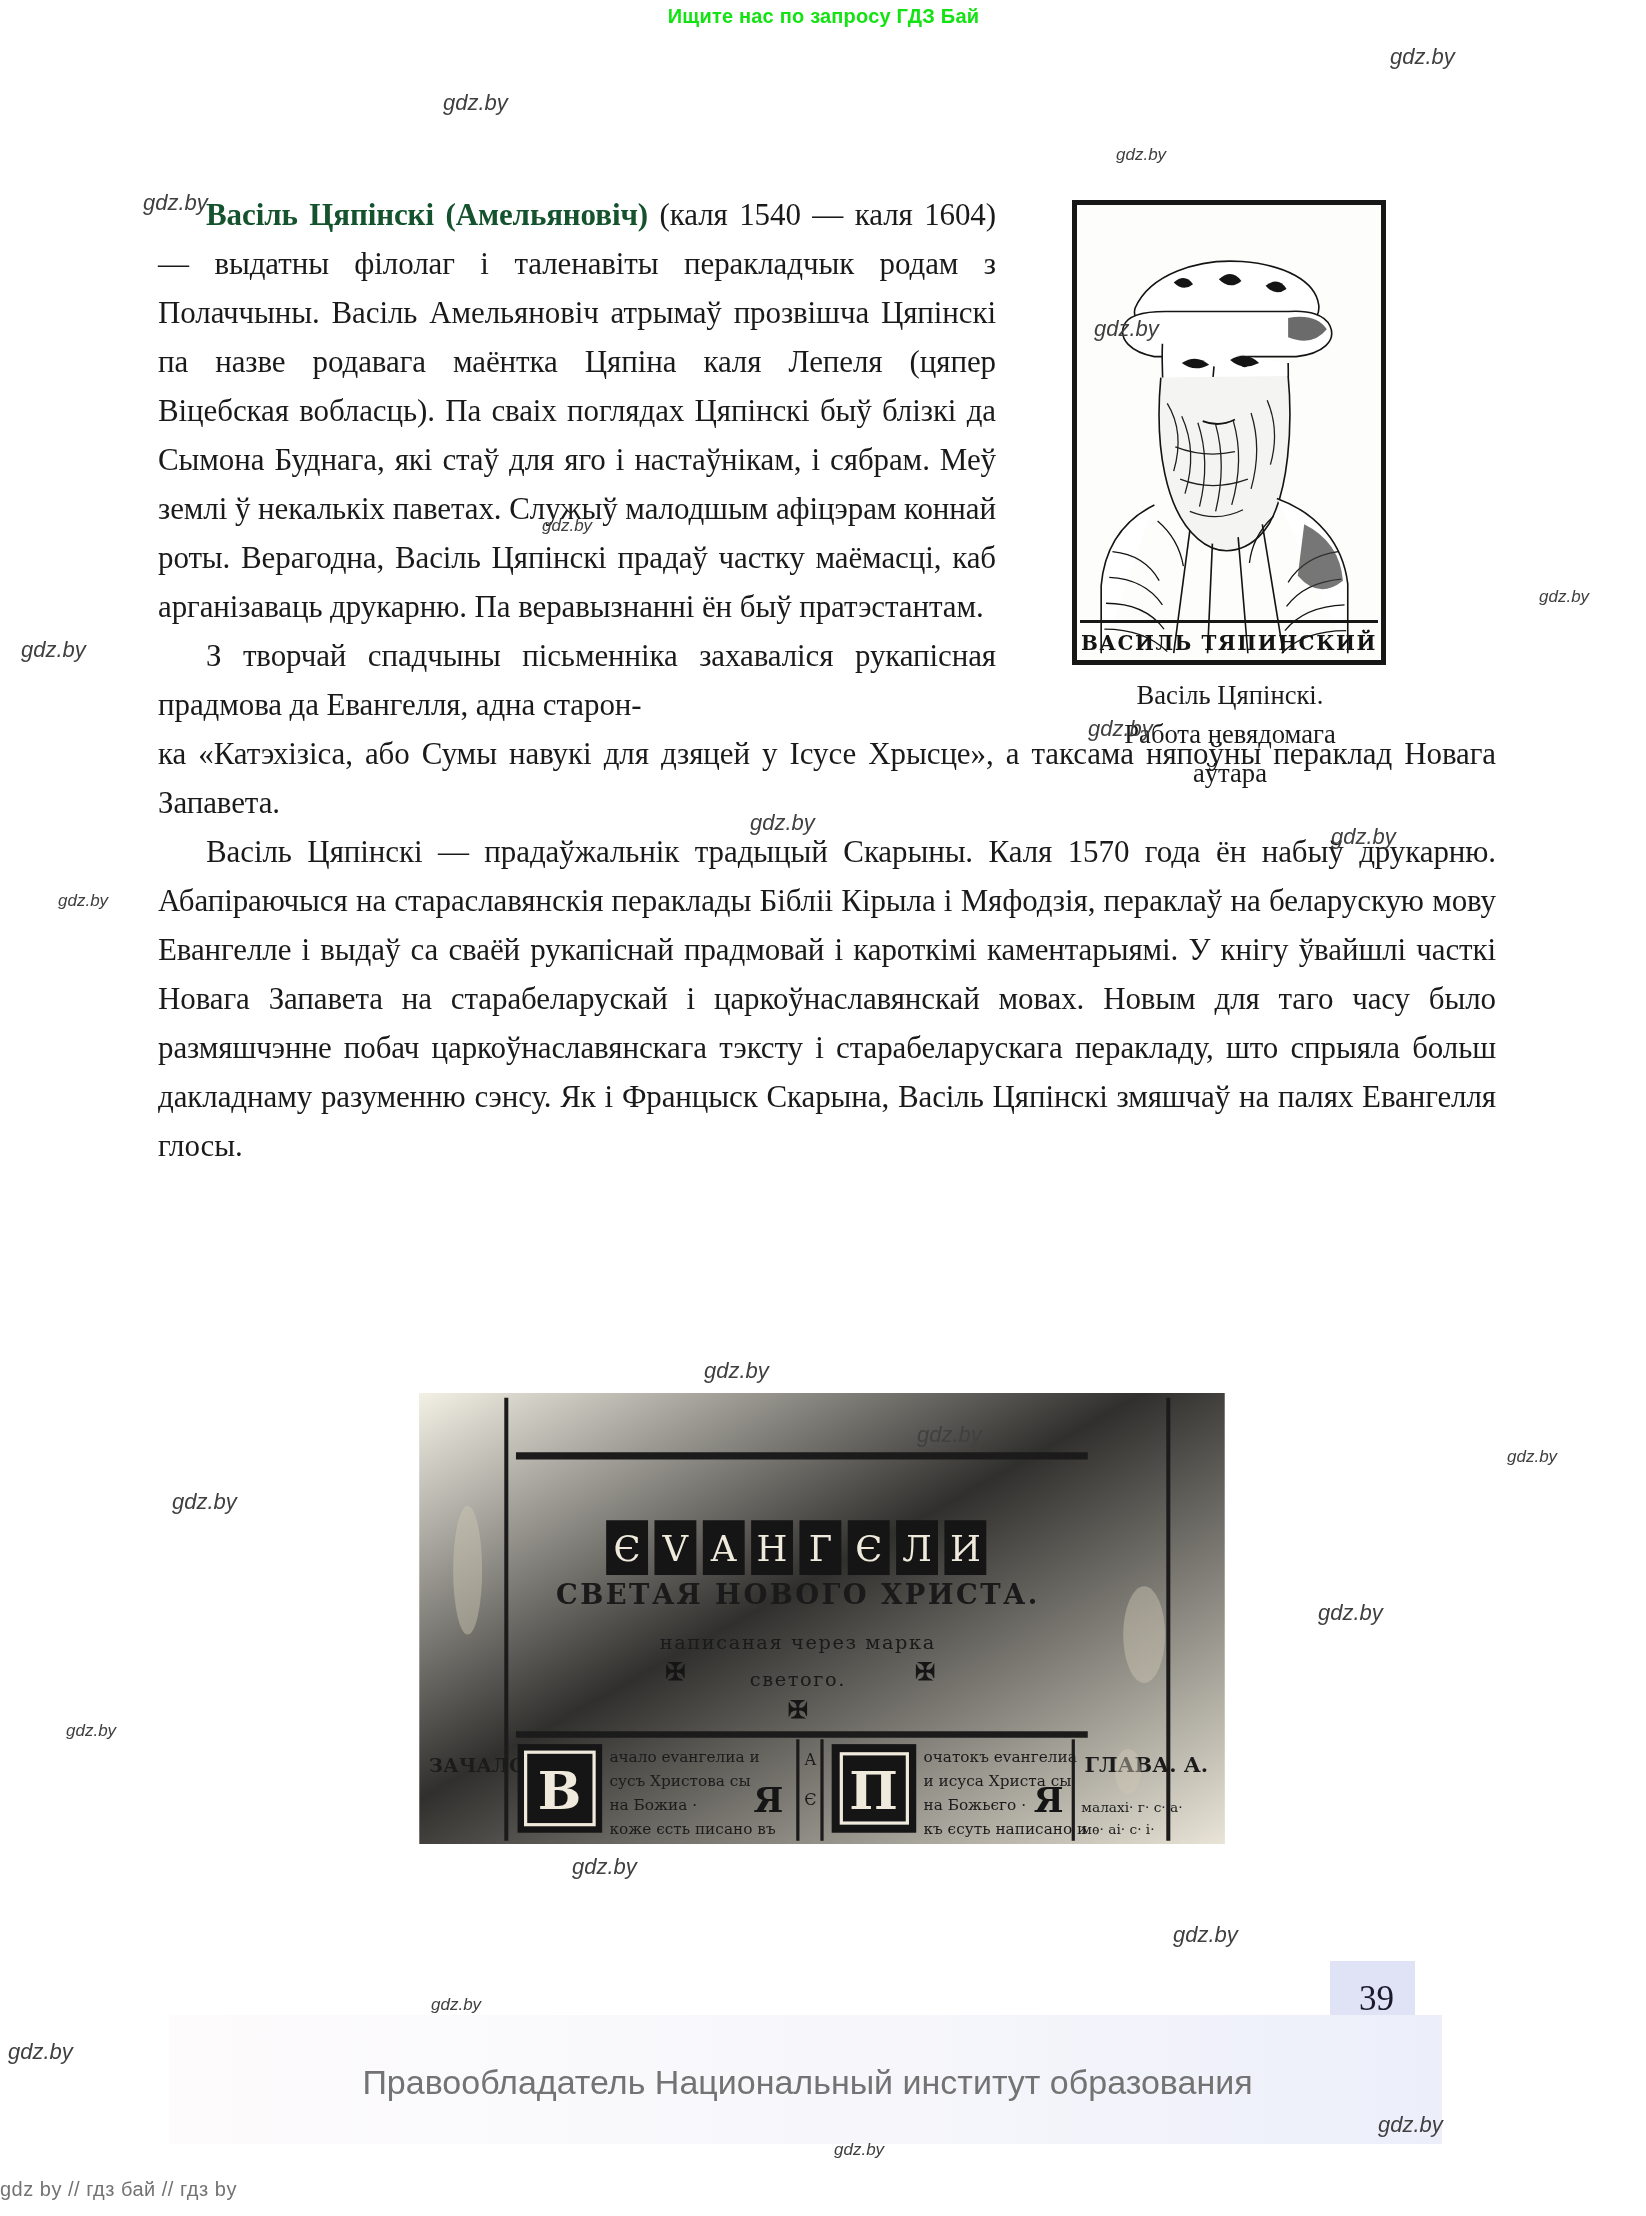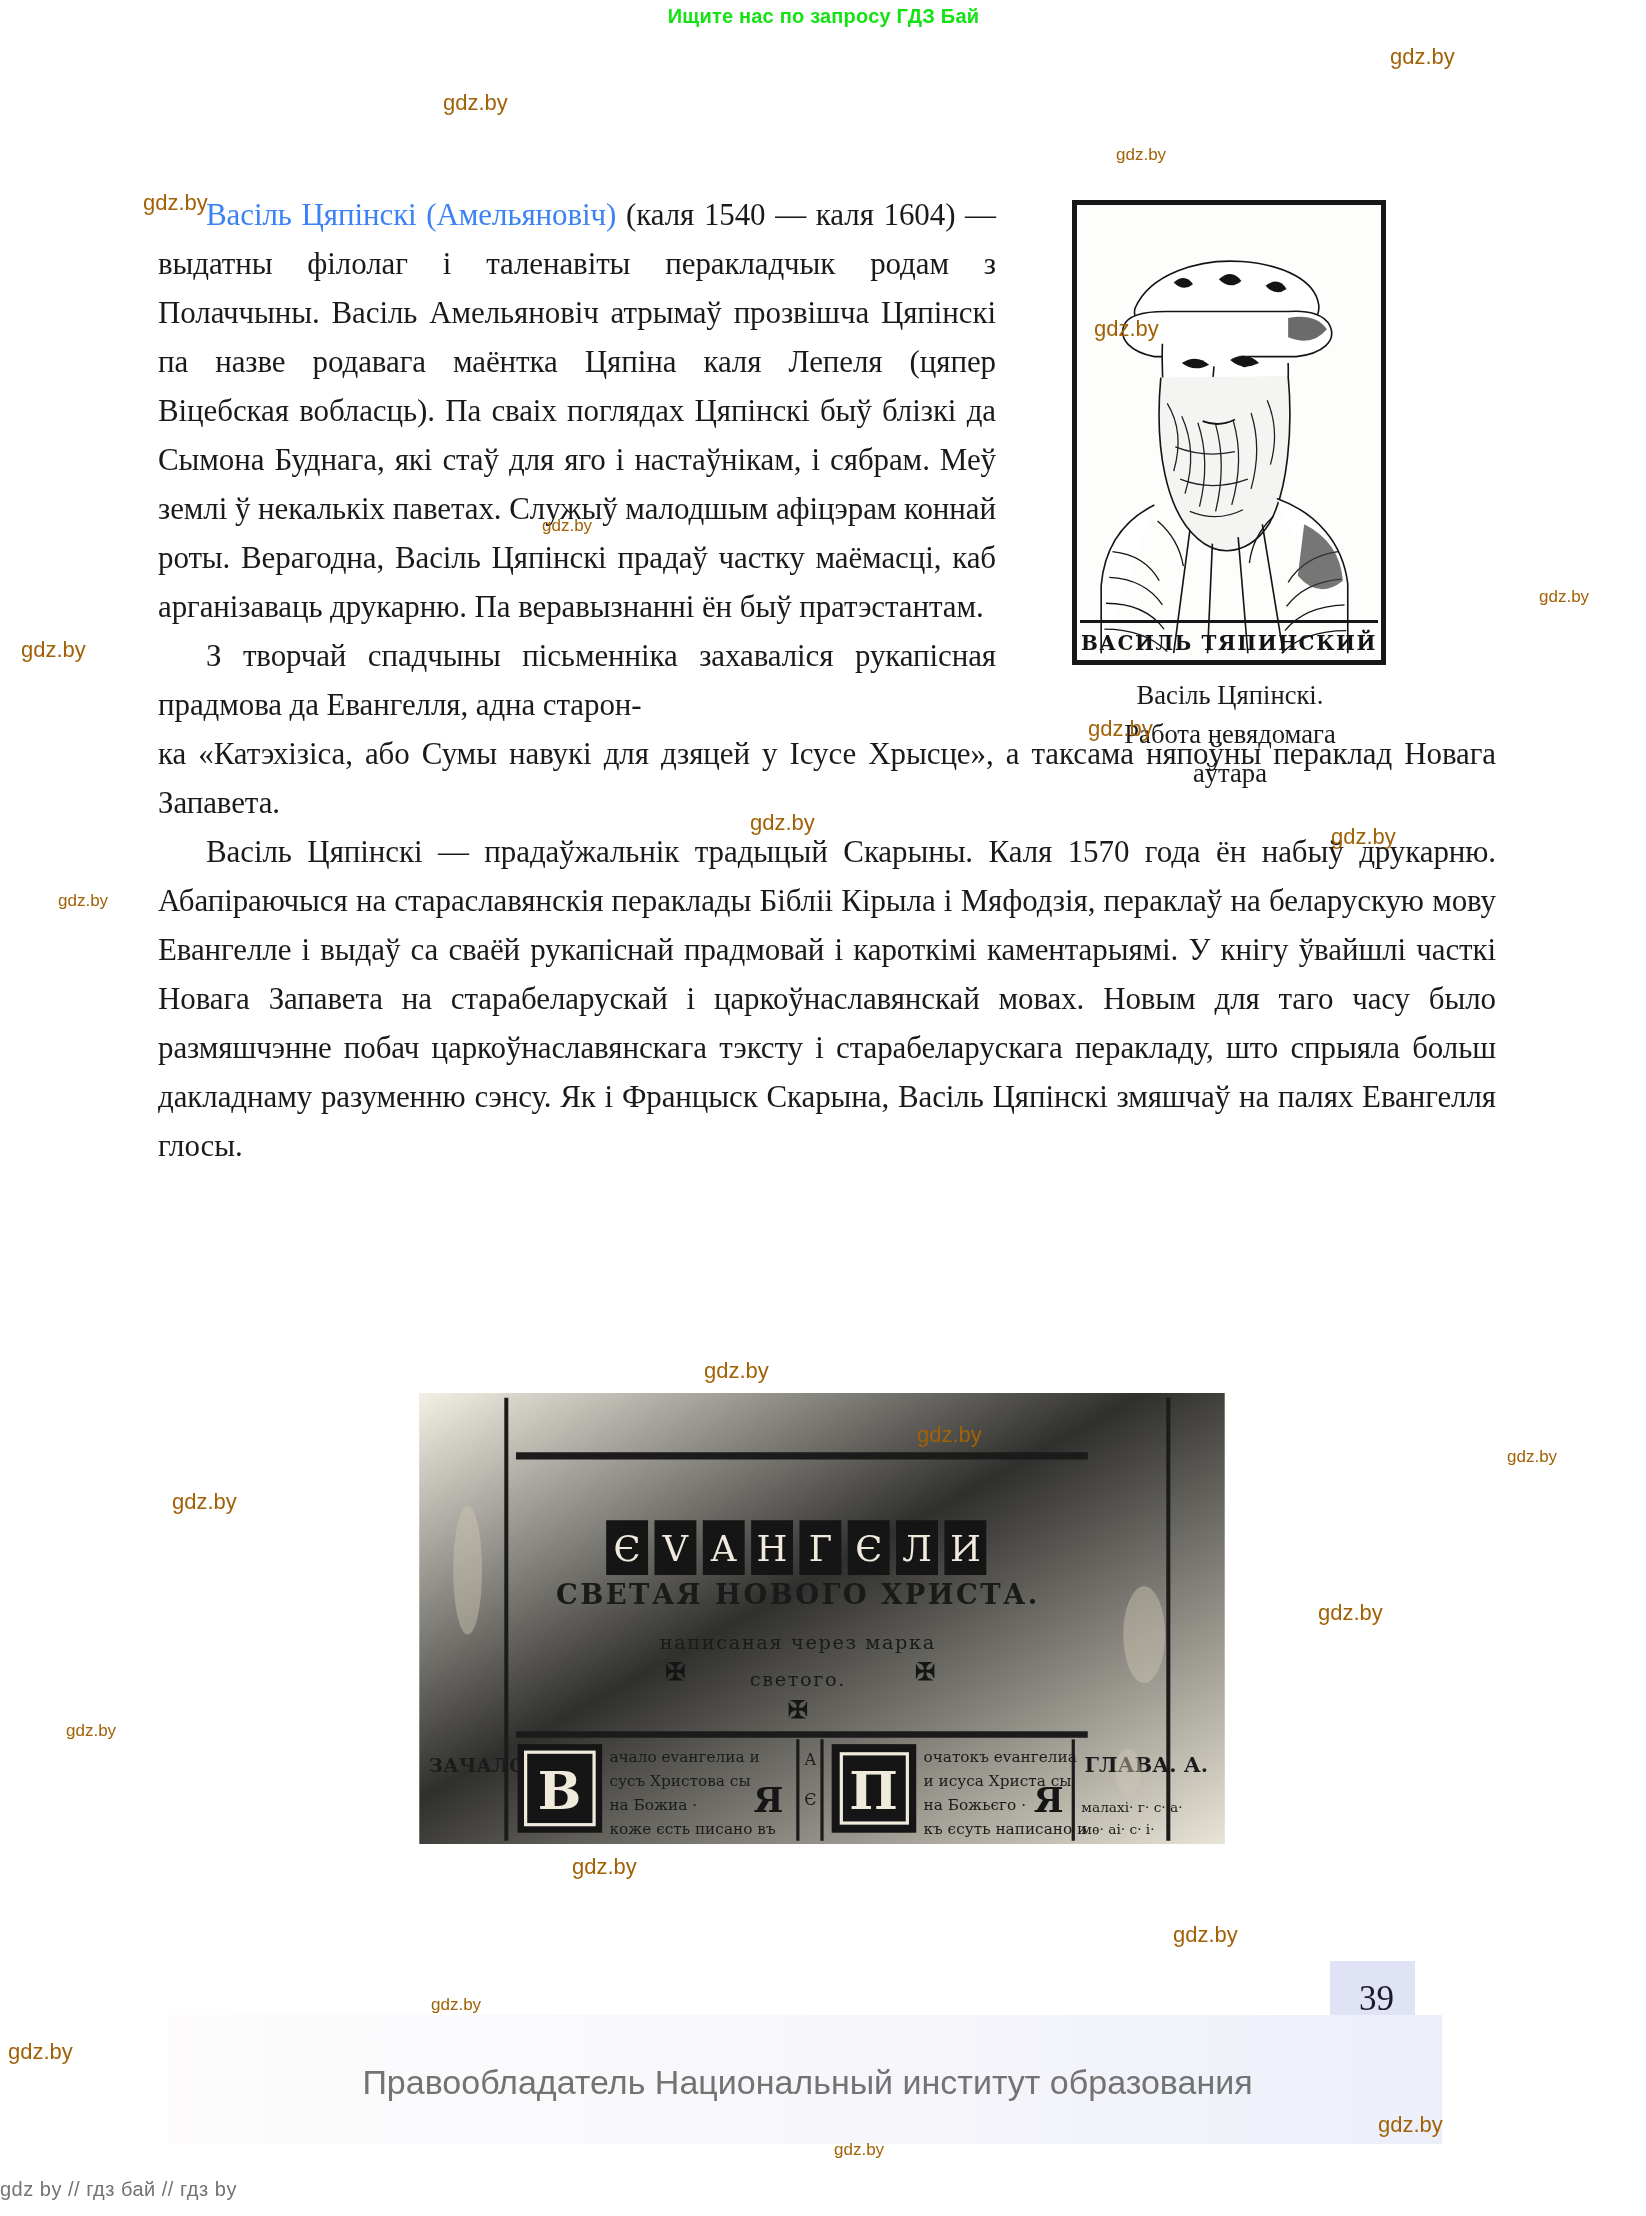--- a/index.html
+++ b/index.html
@@ -31,23 +31,24 @@
     font-weight: bold;
     font-size: 20px;
     letter-spacing: 0.2px;
   }
 
   
   .wm {
     position: absolute;
     font-family: "Liberation Sans", sans-serif;
     font-size: 22px;
-    color: #a16207;
+    color: #404040;
     white-space: nowrap;
     pointer-events: none;
+    font-style: italic;
   }
   .wm.sm { font-size: 17px; }
 
   
   .body-text {
     position: absolute;
     left: 158px;
     top: 190px;
     width: 1338px;
     font-size: 31px;
@@ -58,22 +59,22 @@
   }
   .para {
     margin: 0;
     text-indent: 48px;
   }
   .para.p1 { width: 838px; }
   .para.p2 { width: 838px; }
   .para.p2-cont { width: 1338px; text-indent: 0; }
   .para.p3 { width: 1338px; margin-top: 0; }
   .lede {
-    color: #3b82f6;
-    font-weight: normal;
+    color: #14532d;
+    font-weight: bold;
   }
 
   
   .portrait-wrap {
     position: absolute;
     left: 1072px;
     top: 200px;
     width: 316px;
   }
   .portrait-frame {

